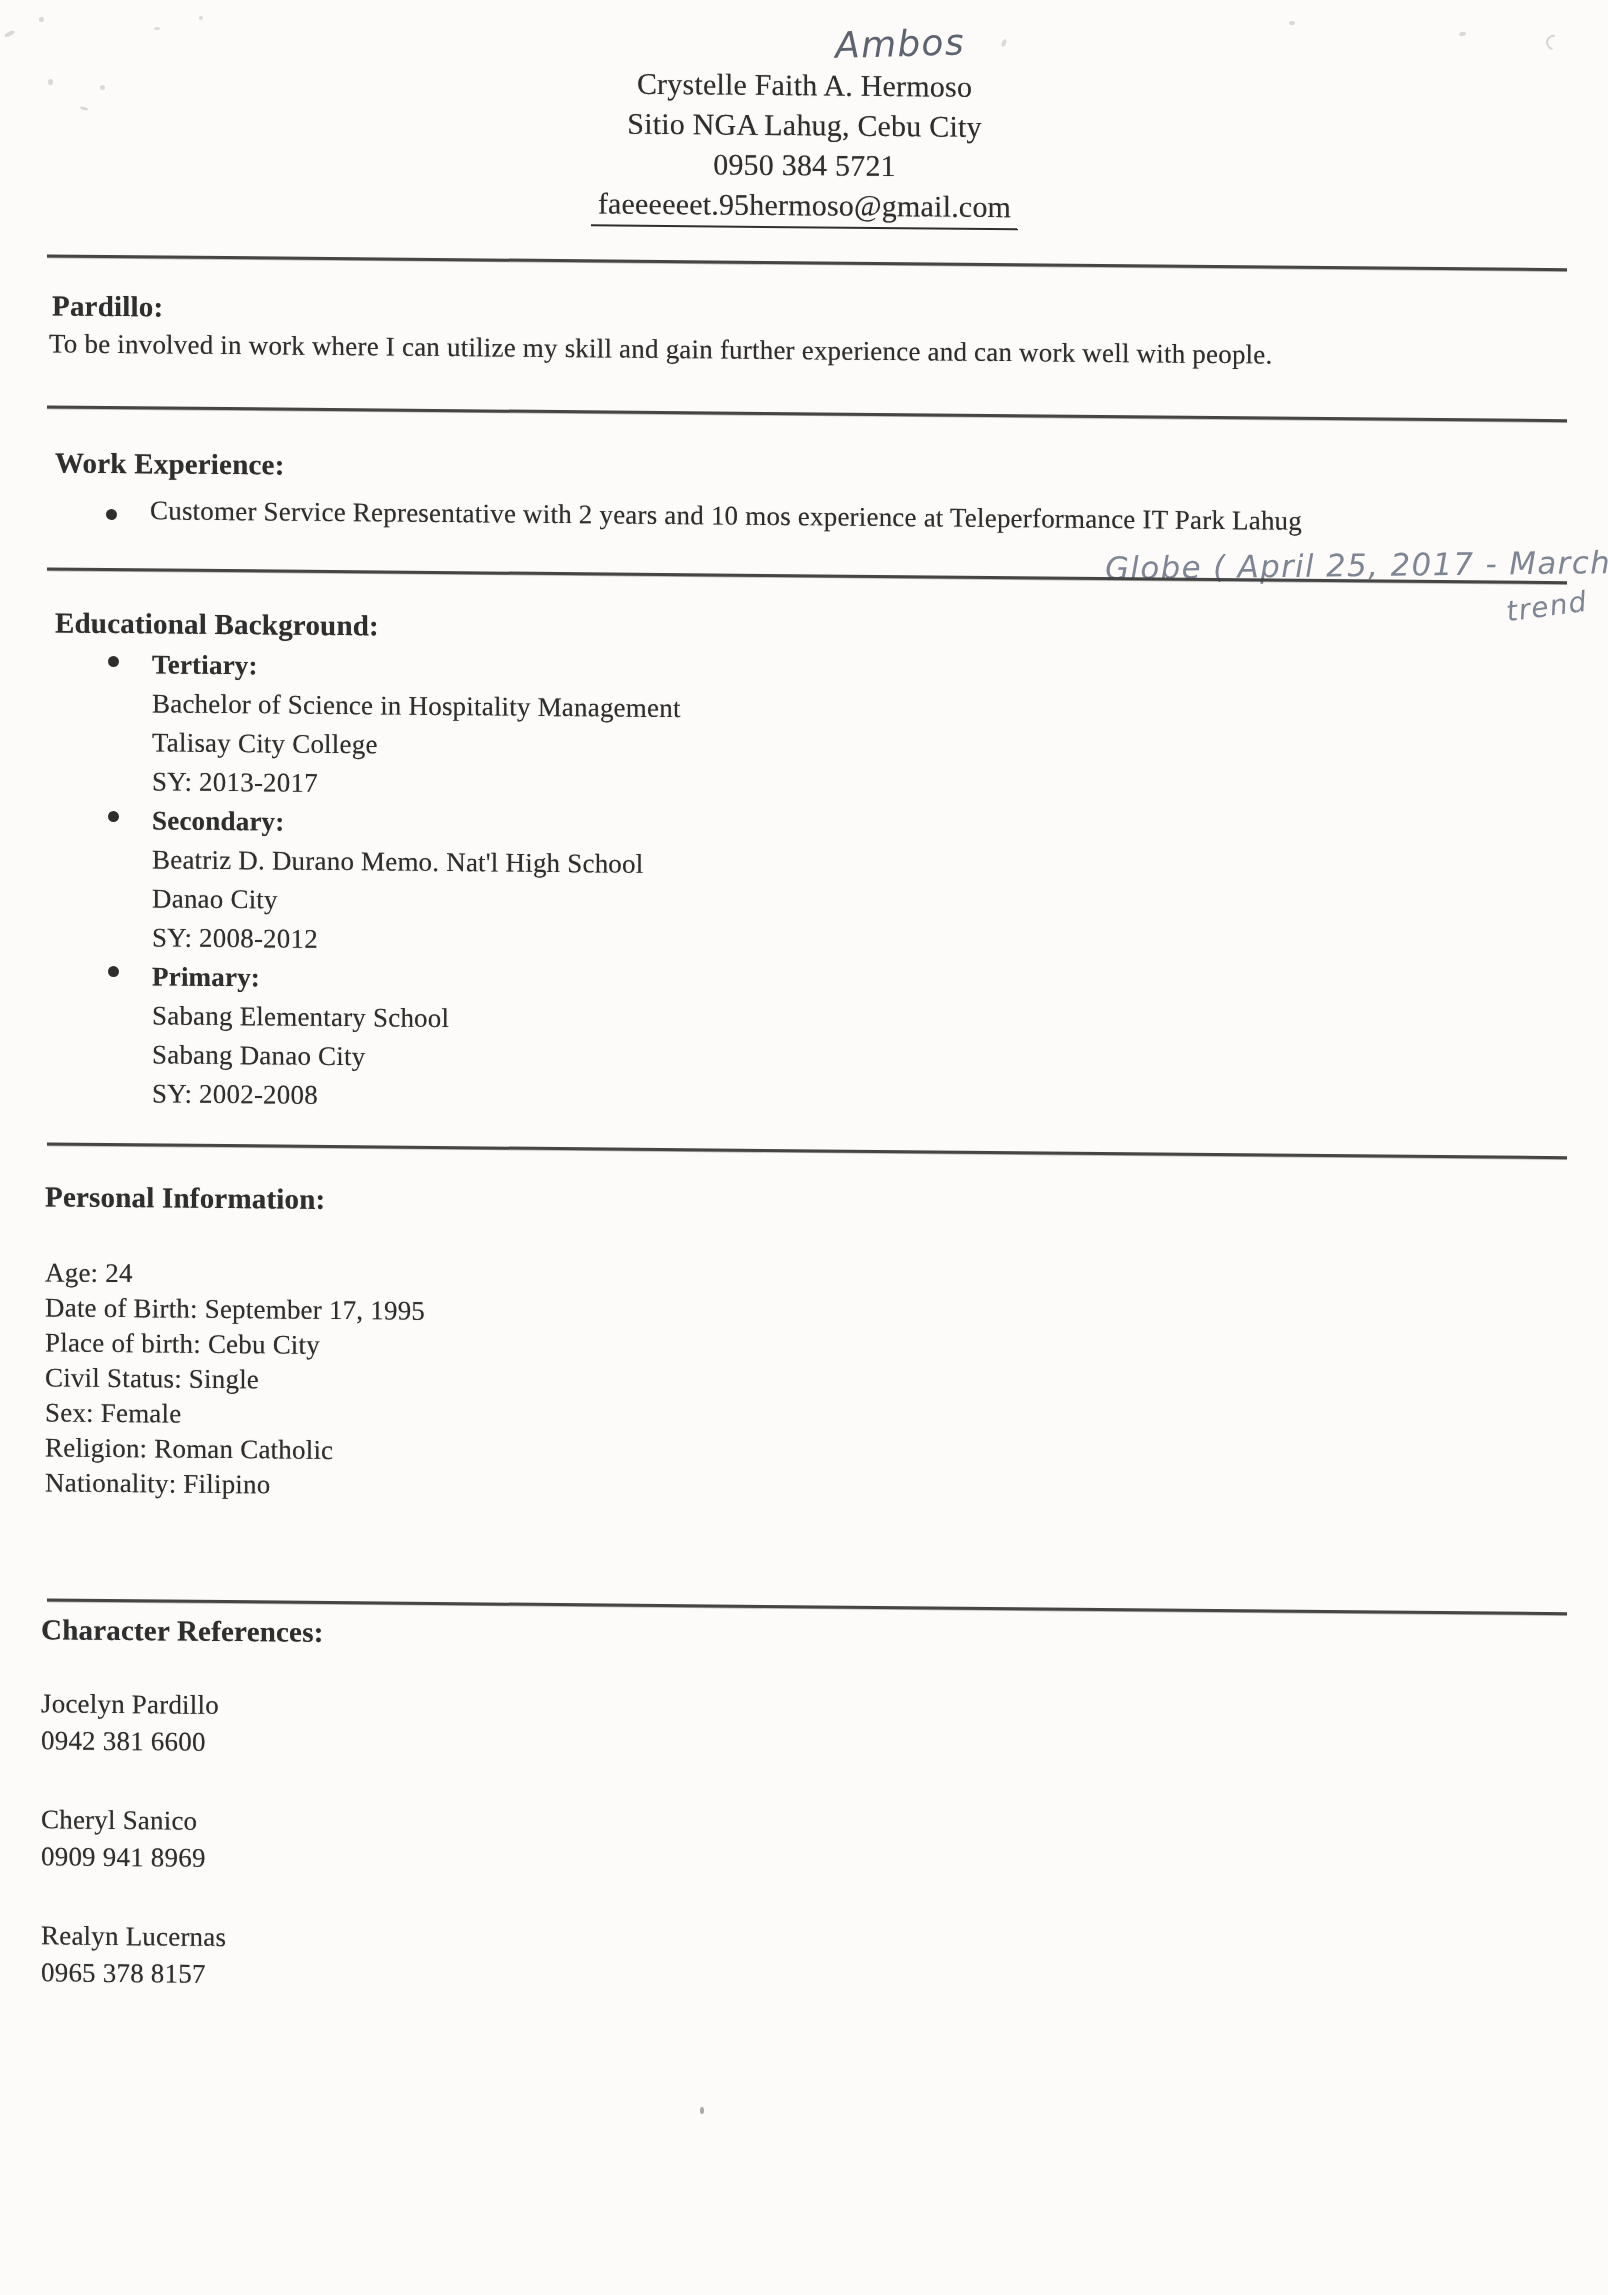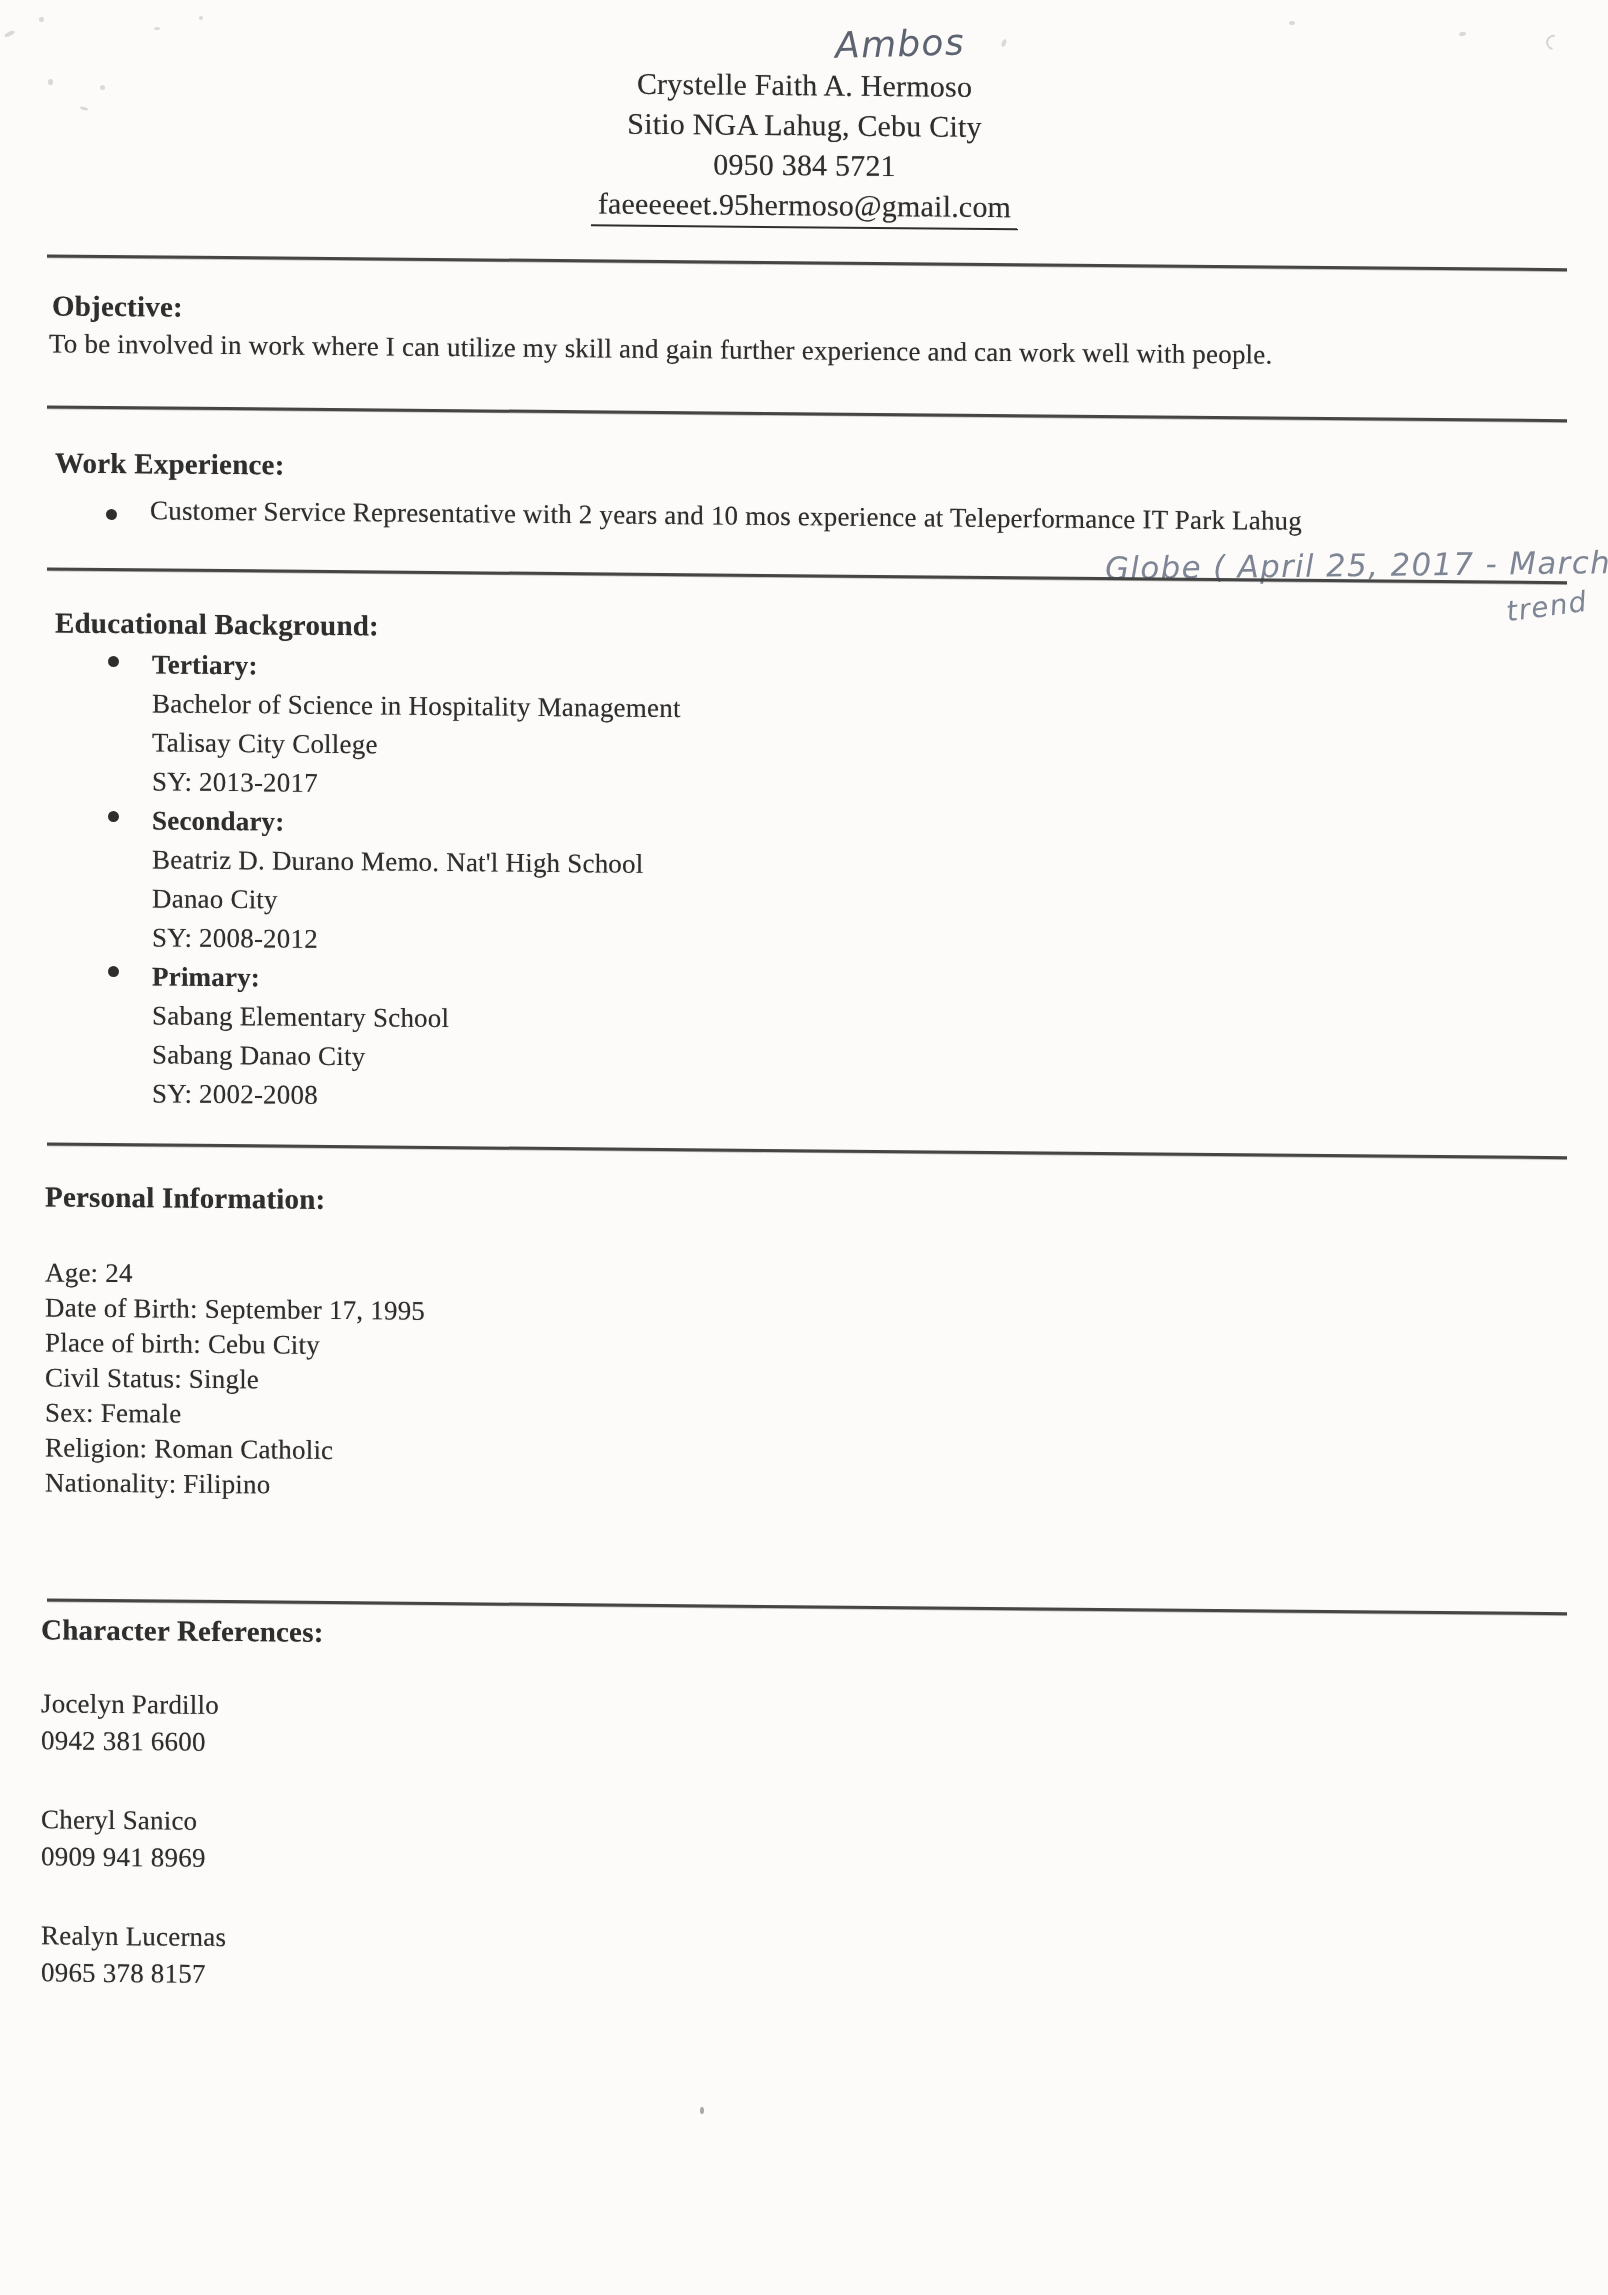--- a/index.html
+++ b/index.html
@@ -43,21 +43,21 @@
 
     <div class="hand dark" style="left:835px;top:14.7px;font-size:36px;transform:rotate(-2deg);">Ambos</div>
 
     <div class="txt center hsize" style="top:60px">Crystelle Faith A. Hermoso</div>
     <div class="txt center hsize" style="top:100px">Sitio NGA Lahug, Cebu City</div>
     <div class="txt center hsize" style="top:140px">0950 384 5721</div>
     <div class="txt center hsize" style="top:180px"><span class="email">faeeeeeet.95hermoso@gmail.com</span></div>
 
     <div class="rule" style="top:254px"></div>
 
-    <div class="txt heading" style="left:52px;top:288px">Objective:</div>
+    <div class="txt heading" style="left:52px;top:288px">Pardillo:</div>
     <div class="txt" style="left:49px;top:327px">To be involved in work where I can utilize my skill and gain further experience and can work well with people.</div>
 
     <div class="rule" style="top:405px"></div>
 
     <div class="txt heading" style="left:55px;top:445px">Work Experience:</div>
     <span class="dot" style="left:106px;top:508px"></span>
     <div class="txt" style="left:150px;top:493px">Customer Service Representative with 2 years and 10 mos experience at Teleperformance IT Park Lahug</div>
 
     <div class="hand" style="left:1105px;top:534px;font-size:31px;transform:rotate(-1.2deg);">Globe ( April 25, 2017 - March 16 )</div>
 

